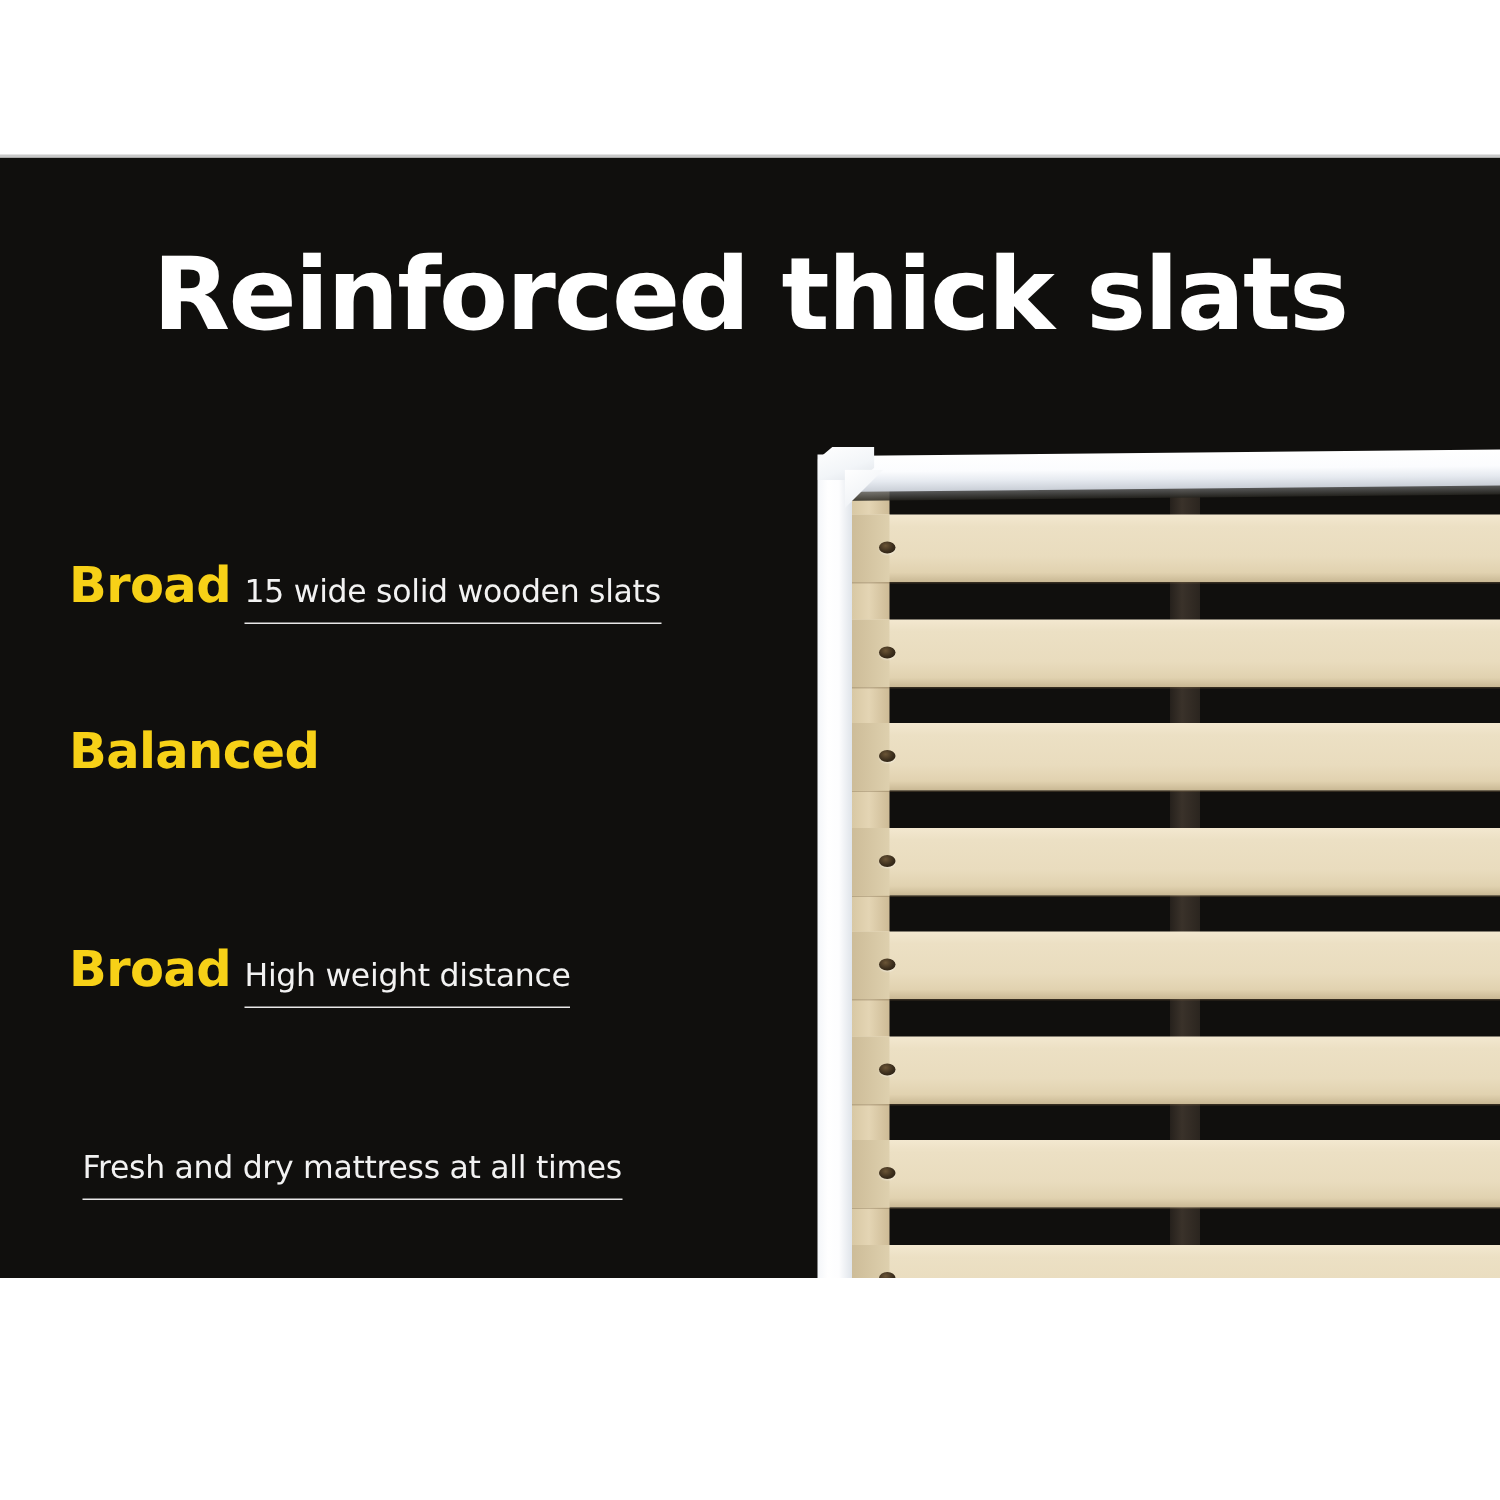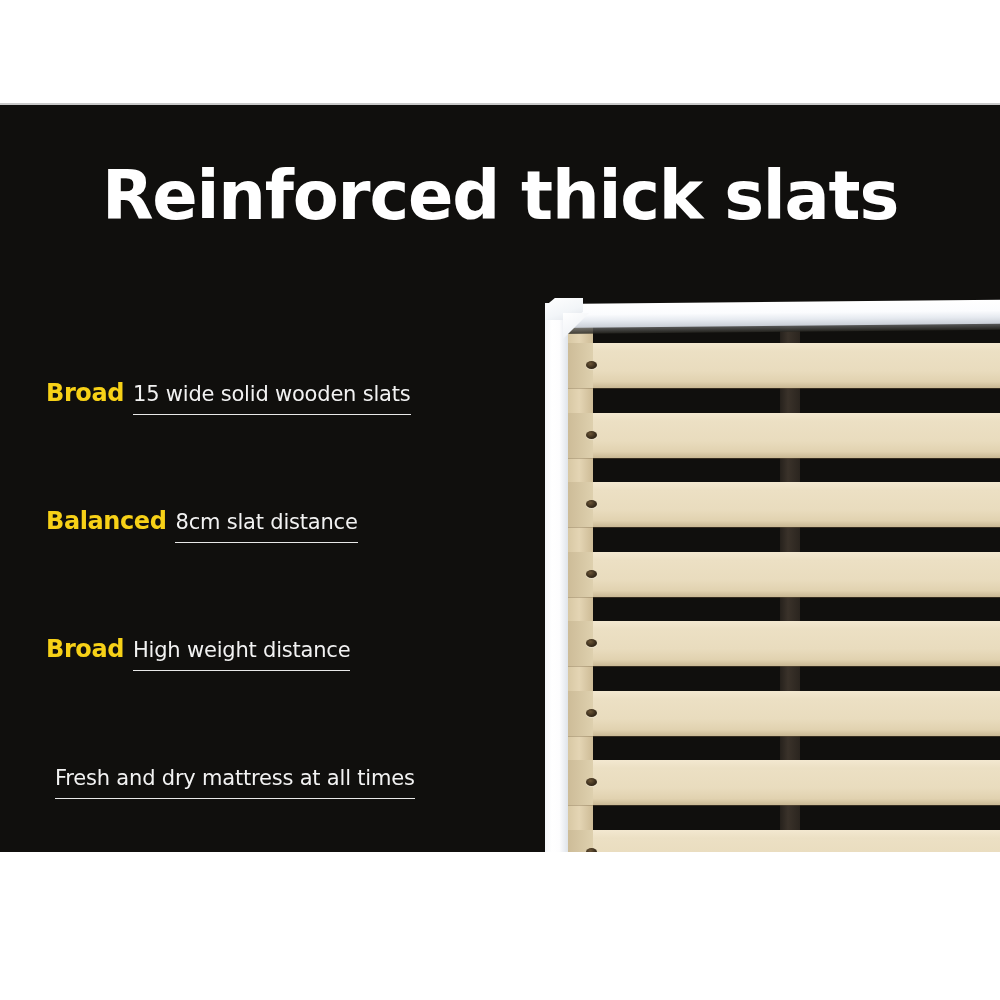--- a/index.html
+++ b/index.html
@@ -62,21 +62,21 @@
     height: 128px;
   }
   .feature-row {
     display: flex;
     align-items: baseline;
   }
   .feature-label {
     color: #f7d117;
     font-family: "DejaVu Sans", sans-serif;
     font-weight: bold;
-    font-size: 24px;
+    font-size: 33px;
     letter-spacing: -0.4px;
     white-space: nowrap;
   }
   .feature-desc-wrap {
     margin-left: 9px;
     border-bottom: 1.6px solid #e8e8e8;
     padding-bottom: 9px;
     margin-top: 31px;
   }
   .feature-desc {
@@ -260,23 +260,20 @@
           <span class="feature-label">Broad</span>
           <span class="feature-desc-wrap">
             <span class="feature-desc">15 wide solid wooden slats</span>
           </span>
         </div>
       </div>
 
       <div class="feature">
         <div class="feature-row">
           <span class="feature-label">Balanced</span>
-          <span class="feature-desc-wrap">
-            <span class="feature-desc">8cm slat distance</span>
-          </span>
         </div>
       </div>
 
       <div class="feature">
         <div class="feature-row">
           <span class="feature-label">Broad</span>
           <span class="feature-desc-wrap">
             <span class="feature-desc">High weight distance</span>
           </span>
         </div>

